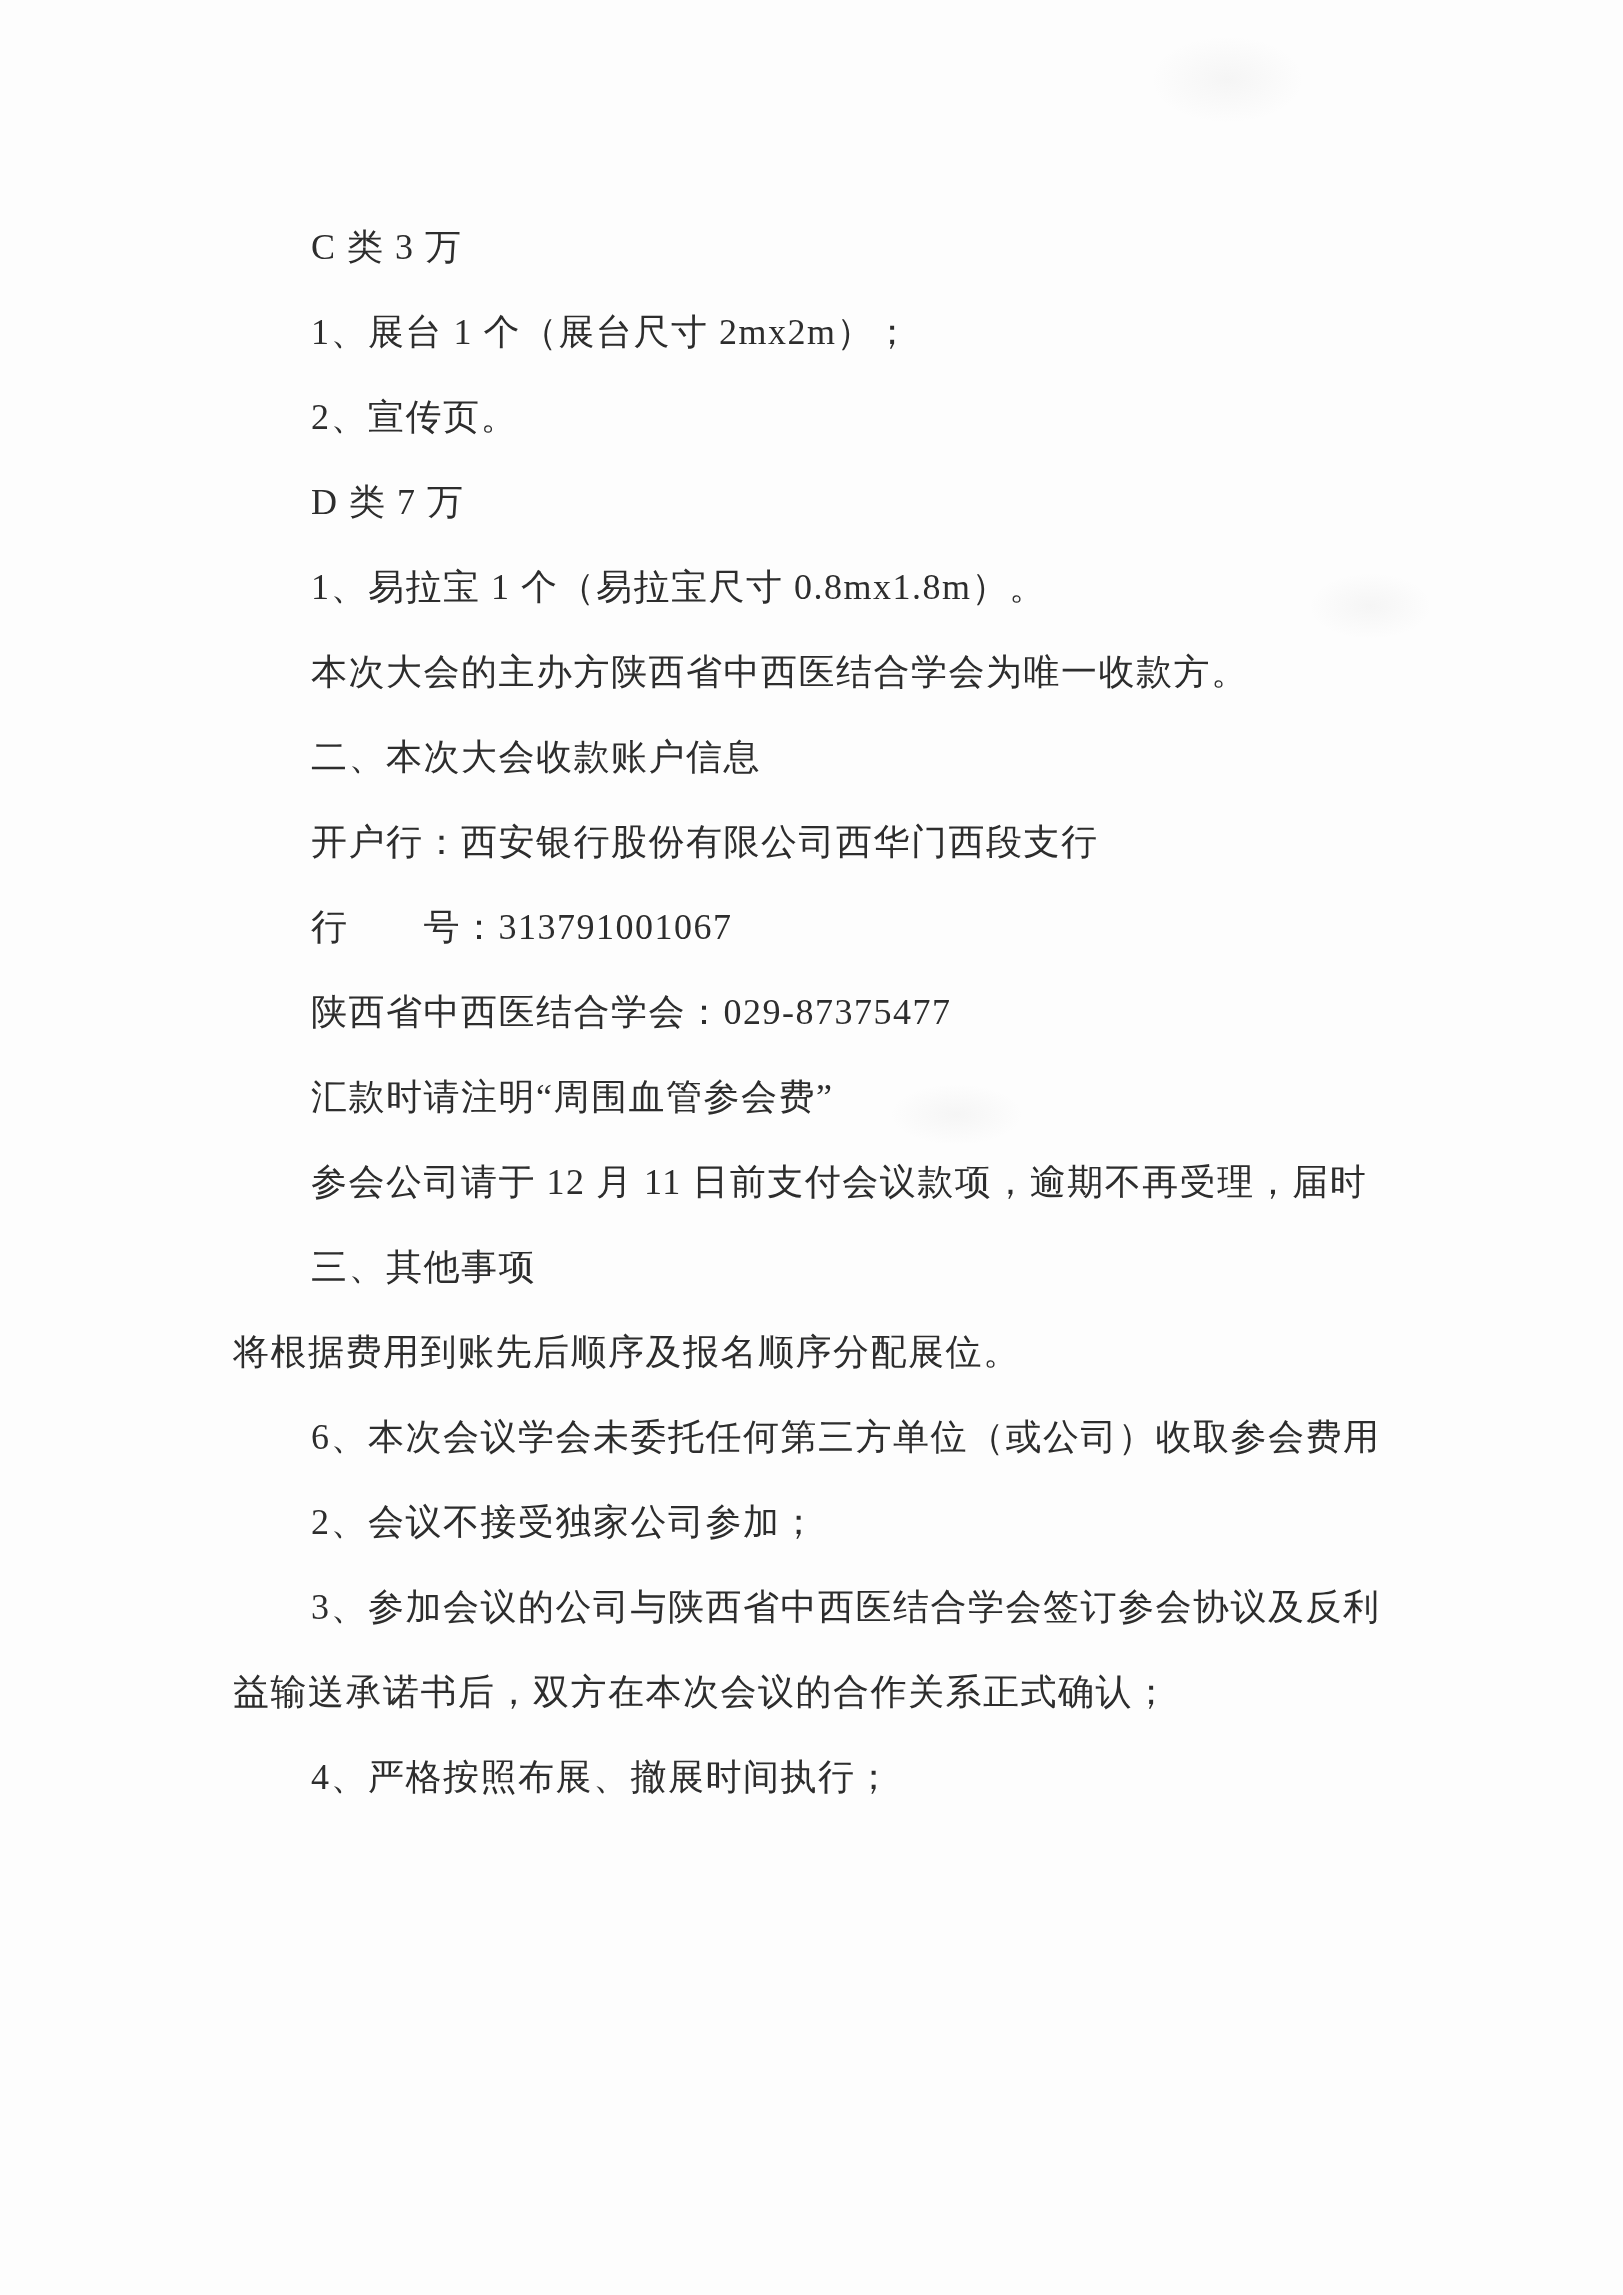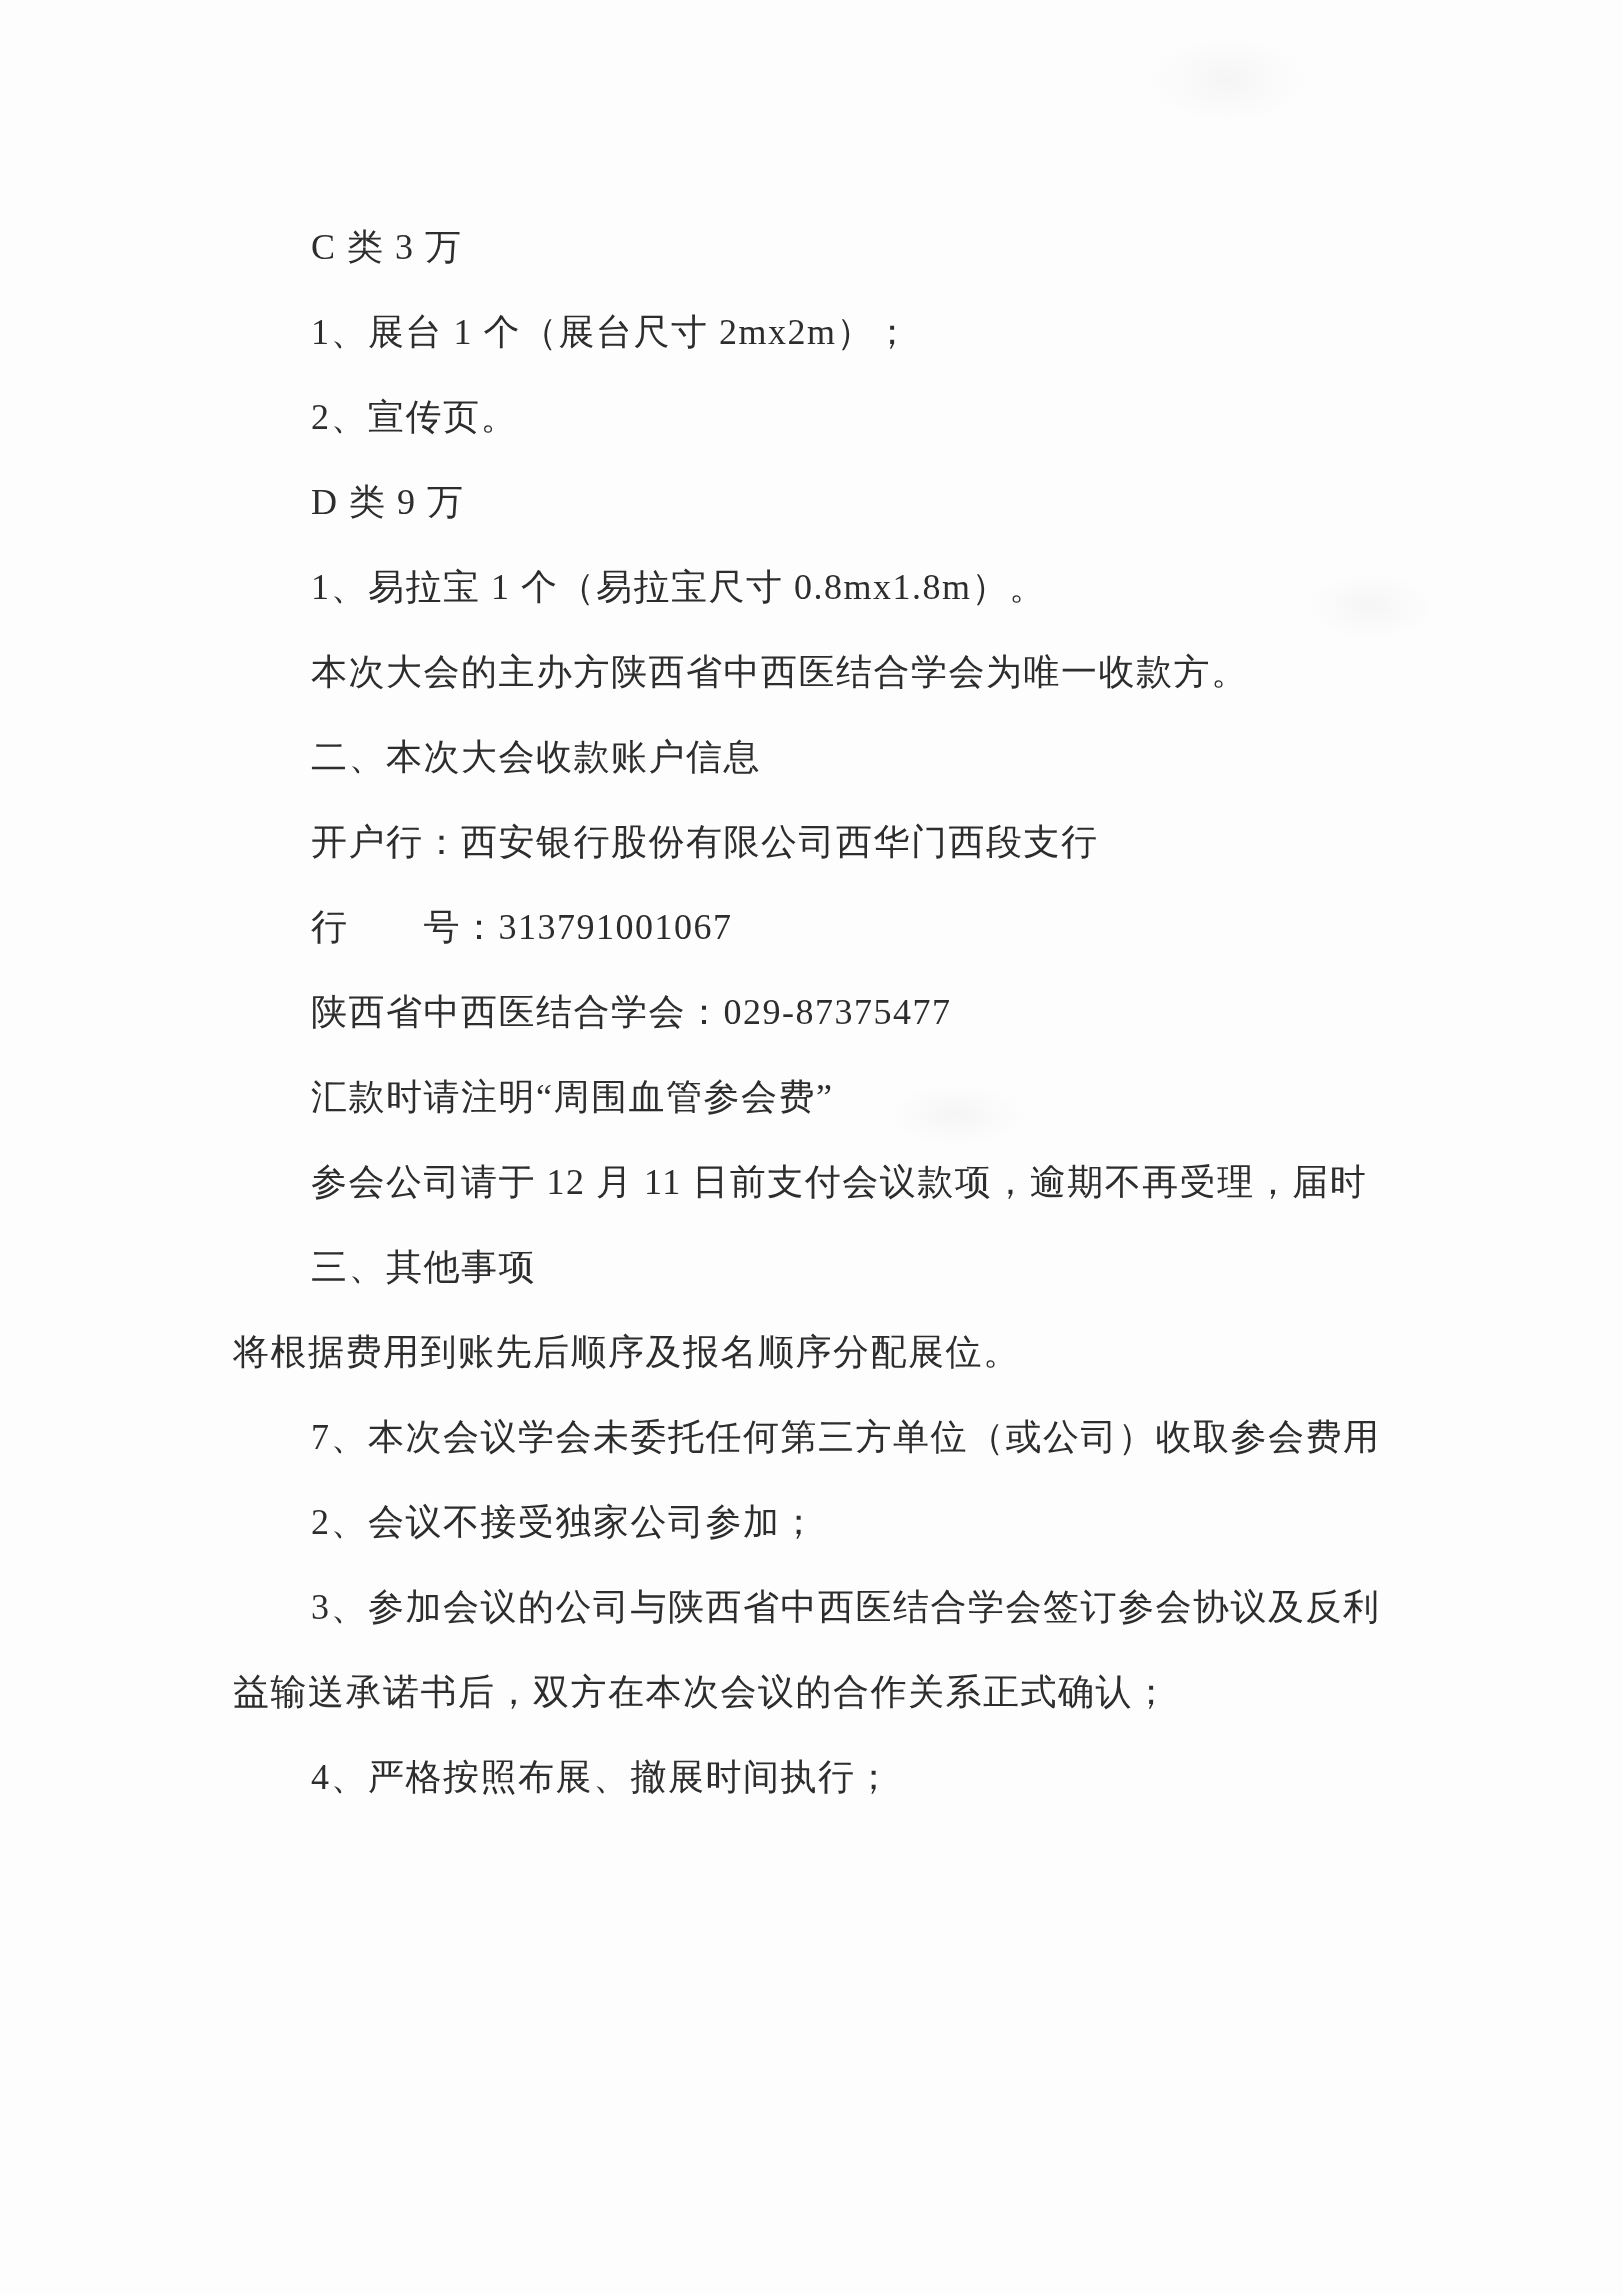--- a/index.html
+++ b/index.html
@@ -55,31 +55,31 @@
 <body style="background: rgb(253, 253, 253);">
 
 <div class="page">
   <div class="smudge smudge-1"></div>
   <div class="smudge smudge-2"></div>
   <div class="smudge smudge-3"></div>
   <div class="doc" style="color: rgb(45, 45, 45);">
       <div class="line indent">C 类 3 万</div>
       <div class="line indent">1、展台 1 个（展台尺寸 2mx2m）；</div>
       <div class="line indent">2、宣传页。</div>
-      <div class="line indent">D 类 9 万</div>
+      <div class="line indent">D 类 7 万</div>
       <div class="line indent">1、易拉宝 1 个（易拉宝尺寸 0.8mx1.8m）。</div>
       <div class="line indent">本次大会的主办方陕西省中西医结合学会为唯一收款方。</div>
       <div class="line indent">二、本次大会收款账户信息</div>
       <div class="line indent">开户行：西安银行股份有限公司西华门西段支行</div>
       <div class="line indent">行　　号：313791001067</div>
       <div class="line indent">陕西省中西医结合学会：029-87375477</div>
       <div class="line indent">汇款时请注明“周围血管参会费”</div>
       <div class="line indent">参会公司请于 12 月 11 日前支付会议款项，逾期不再受理，届时</div>
       <div class="line indent">三、其他事项</div>
       <div class="line">将根据费用到账先后顺序及报名顺序分配展位。</div>
-      <div class="line indent">7、本次会议学会未委托任何第三方单位（或公司）收取参会费用</div>
+      <div class="line indent">6、本次会议学会未委托任何第三方单位（或公司）收取参会费用</div>
       <div class="line indent">2、会议不接受独家公司参加；</div>
       <div class="line indent">3、参加会议的公司与陕西省中西医结合学会签订参会协议及反利</div>
       <div class="line">益输送承诺书后，双方在本次会议的合作关系正式确认；</div>
       <div class="line indent">4、严格按照布展、撤展时间执行；</div>
     </div>
 </div>
 
 
 </body></html>

